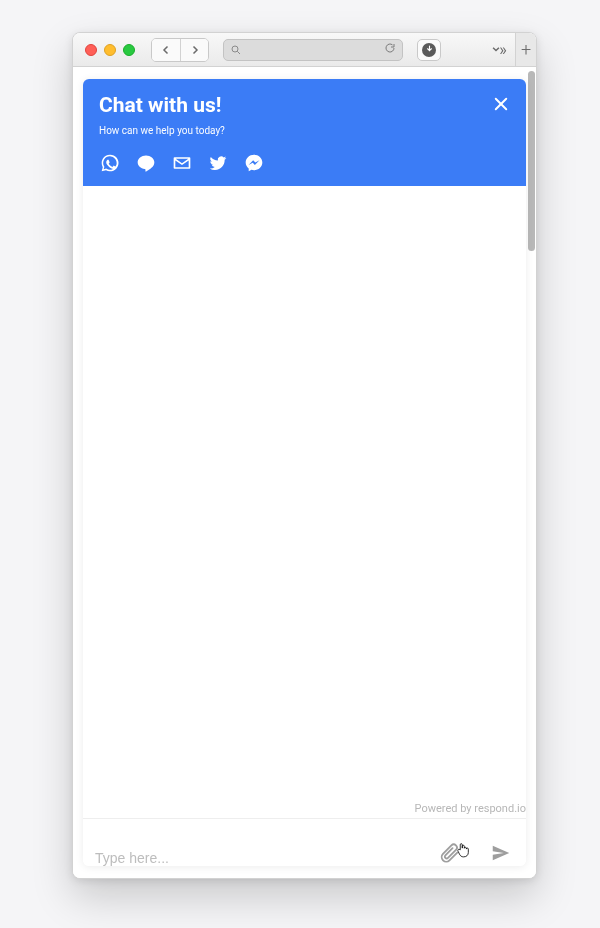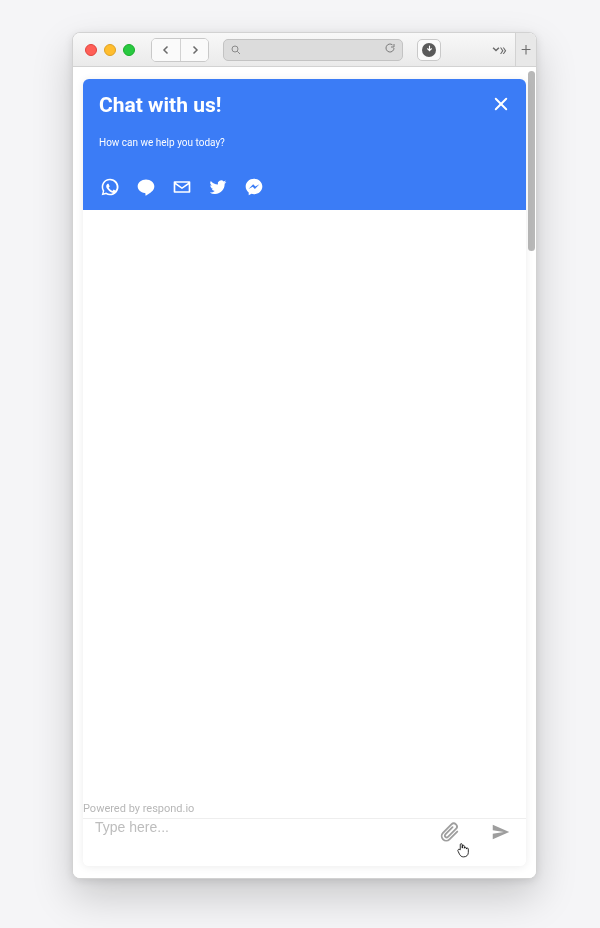--- a/index.html
+++ b/index.html
@@ -96,44 +96,44 @@
 
   .chat-widget {
     position:absolute; left:10px; right:10px; top:12px; bottom:12px;
     display:flex; flex-direction:column;
     border-radius:6px; overflow:hidden;
     box-shadow: 0 1px 8px rgba(0,0,0,0.08);
     background:#fff;
   }
   .chat-header {
     background:#3b7cf6; color:#fff; padding:14px 16px 12px;
-    display:flex; flex-direction:column; gap:20px; position:relative;
+    display:flex; flex-direction:column; gap:8px; position:relative;
   }
   .chat-title { font-size:21px; font-weight:700; }
   .chat-sub   { font-size:10px; font-weight:400; opacity:0.98; }
   .close-x {
     position:absolute; right:14px; top:14px; width:22px; height:22px;
     display:flex; align-items:center; justify-content:center;
   }
   .close-x svg { width:18px; height:18px; }
   .channel-row {
     display:flex; gap:14px; margin-top:8px; align-items:center;
   }
   .channel-row .ch { width:22px; height:22px; display:flex; align-items:center; justify-content:center; }
   .channel-row svg { width:20px; height:20px; fill:#fff; }
 
   .chat-body { flex:1; background:#fff; }
 
   .powered {
-    text-align:left; font-size:11px; color:#b7b7b7;
+    text-align:right; font-size:11px; color:#b7b7b7;
     padding:6px 0 3px;
   }
 
   .chat-input-row {
-    height:48px; display:flex; align-items:flex-start; gap:26px;
+    height:48px; display:flex; align-items:flex-end; gap:26px;
     padding:0 12px; border-top:1px solid #eee; background:#fff;
     position:relative;
   }
   .chat-input {
     flex:1; border:none; outline:none; font-size:14px; color:#333;
     background:transparent;
   }
   .chat-input::placeholder { color:#bdbdbd; }
   .attach, .send {
     width:26px; height:26px; display:flex; align-items:center; justify-content:center;

